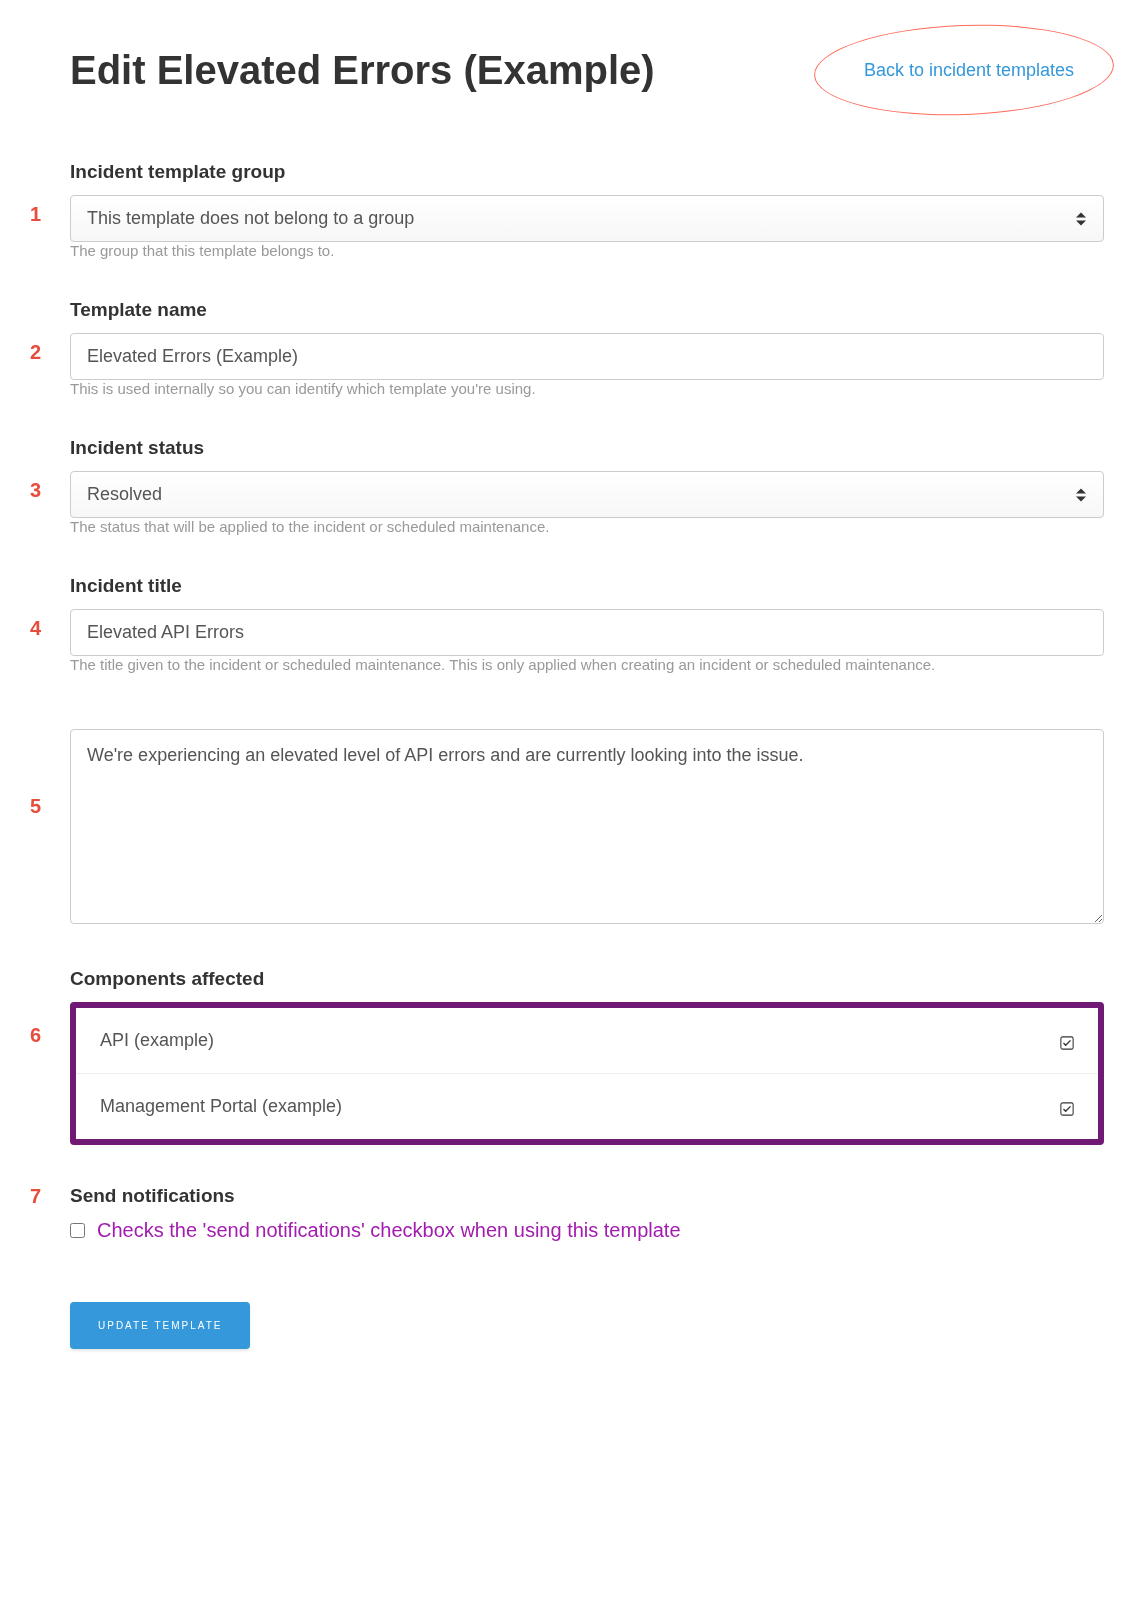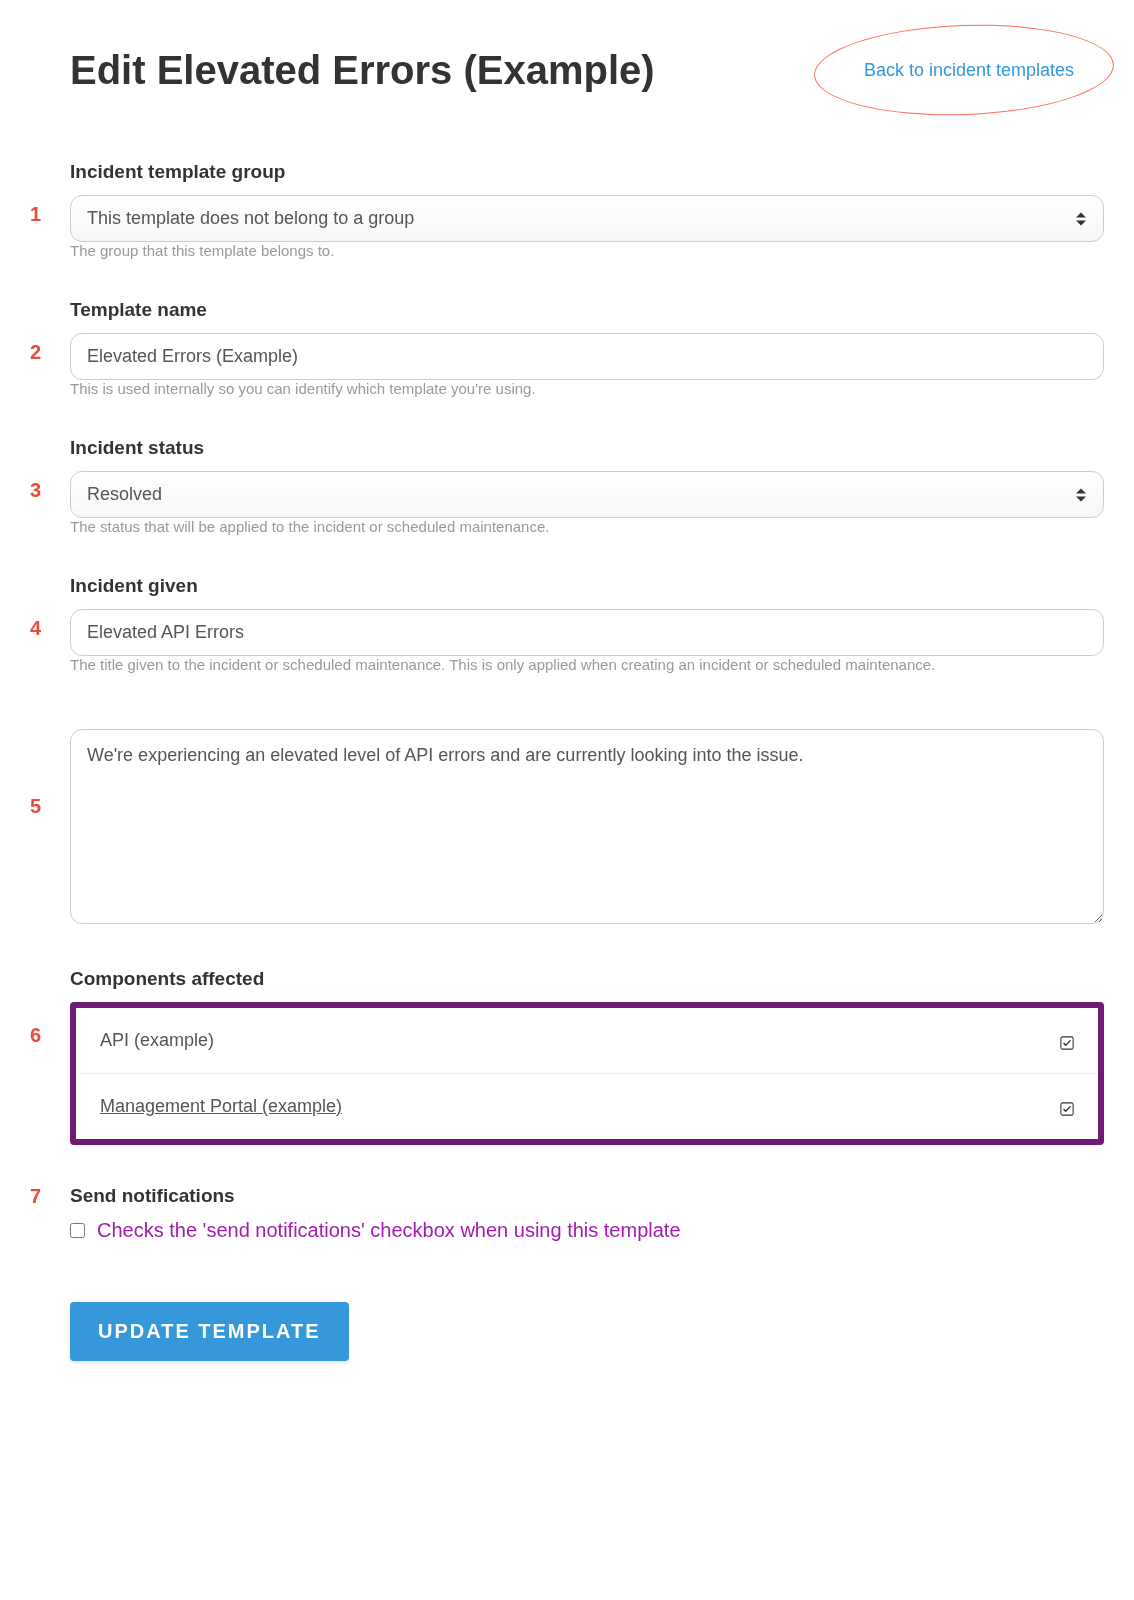--- a/index.html
+++ b/index.html
@@ -64,21 +64,21 @@
     .field-label {
       font-weight: 700;
       font-size: 19px;
       color: #333;
       margin-bottom: 12px;
       display: block;
     }
     .input, .select, .textarea {
       width: 100%;
       border: 1px solid #ccc;
-      border-radius: 12px;
+      border-radius: 4px;
       padding: 12px 16px;
       font-size: 18px;
       color: #555;
       font-family: inherit;
     }
     .select-wrapper {
       position: relative;
     }
     .select {
       appearance: none;
@@ -126,21 +126,21 @@
     }
     .component-item {
       display: flex;
       justify-content: space-between;
       align-items: center;
       padding: 22px 24px;
       border-bottom: 1px solid #eee;
       font-size: 18px;
       color: #555;
     }
-    .component-item:last-child { border-bottom: none; text-decoration: underline; }
+    .component-item:last-child { border-bottom: none; }
     .check-icon {
       width: 14px;
       height: 14px;
       display: inline-block;
     }
     .checkbox-row {
       display: flex;
       align-items: center;
       gap: 12px;
       margin-top: 10px;
@@ -152,22 +152,22 @@
     .checkbox-row label {
       font-size: 20px;
       color: #a21caf;
     }
     .update-btn {
       background: #3498db;
       color: #fff;
       border: none;
       border-radius: 4px;
       padding: 18px 28px;
-      font-size: 20px;
-      font-weight: 700;
+      font-size: 10px;
+      font-weight: 400;
       letter-spacing: 2px;
       cursor: pointer;
       margin-left: 40px;
       margin-top: 20px;
       box-shadow: 0 2px 3px rgba(0,0,0,0.1);
     }
   </style>
 </head>
 <body>
 
@@ -214,21 +214,21 @@
         <span class="select-arrows"></span>
       </div>
       <div class="help-text">The status that will be applied to the incident or scheduled maintenance.</div>
     </div>
   </div>
 
   
   <div class="form-row">
     <div class="num-label">4</div>
     <div class="field-block">
-      <label class="field-label">Incident given</label>
+      <label class="field-label">Incident title</label>
       <input type="text" class="input" value="Elevated API Errors" style="">
       <div class="help-text">The title given to the incident or scheduled maintenance. This is only applied when creating an incident or scheduled maintenance.</div>
     </div>
   </div>
 
   
   <div class="form-row">
     <div class="num-label" style="padding-top:82px">5</div>
     <div class="field-block">
       <textarea class="textarea" style="">We're experiencing an elevated level of API errors and are currently looking into the issue.</textarea>

